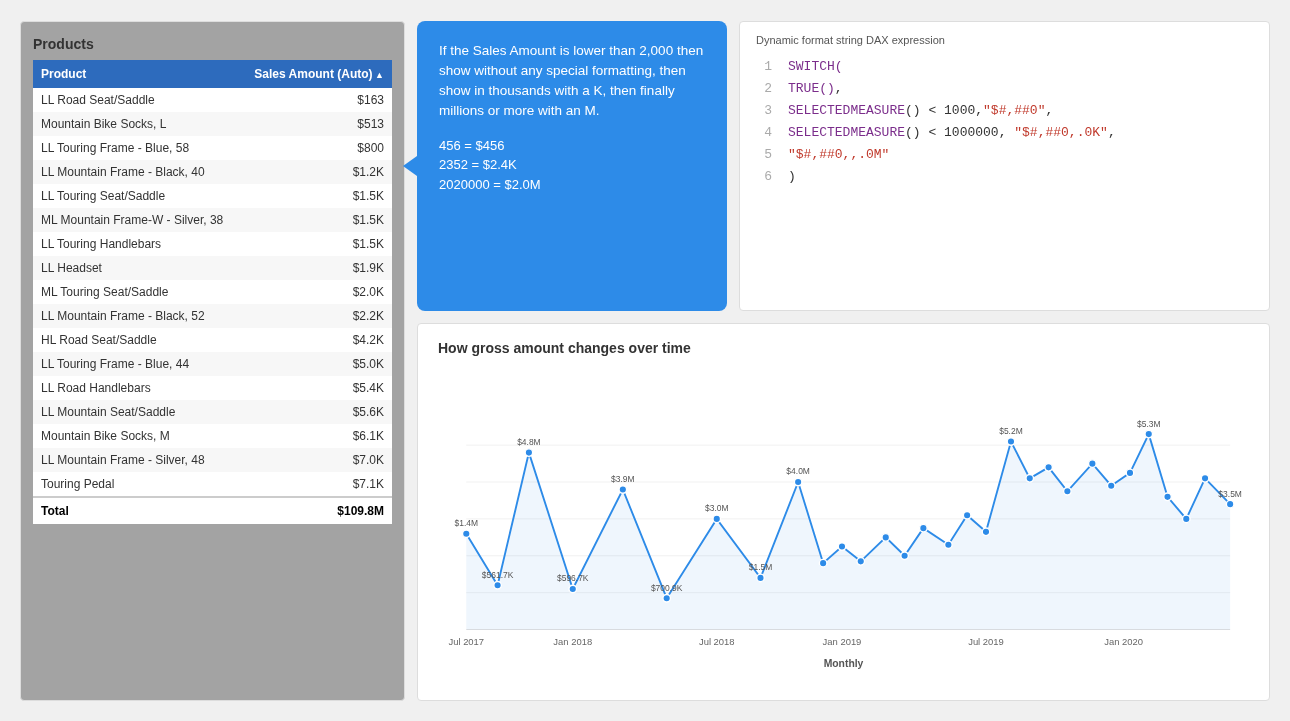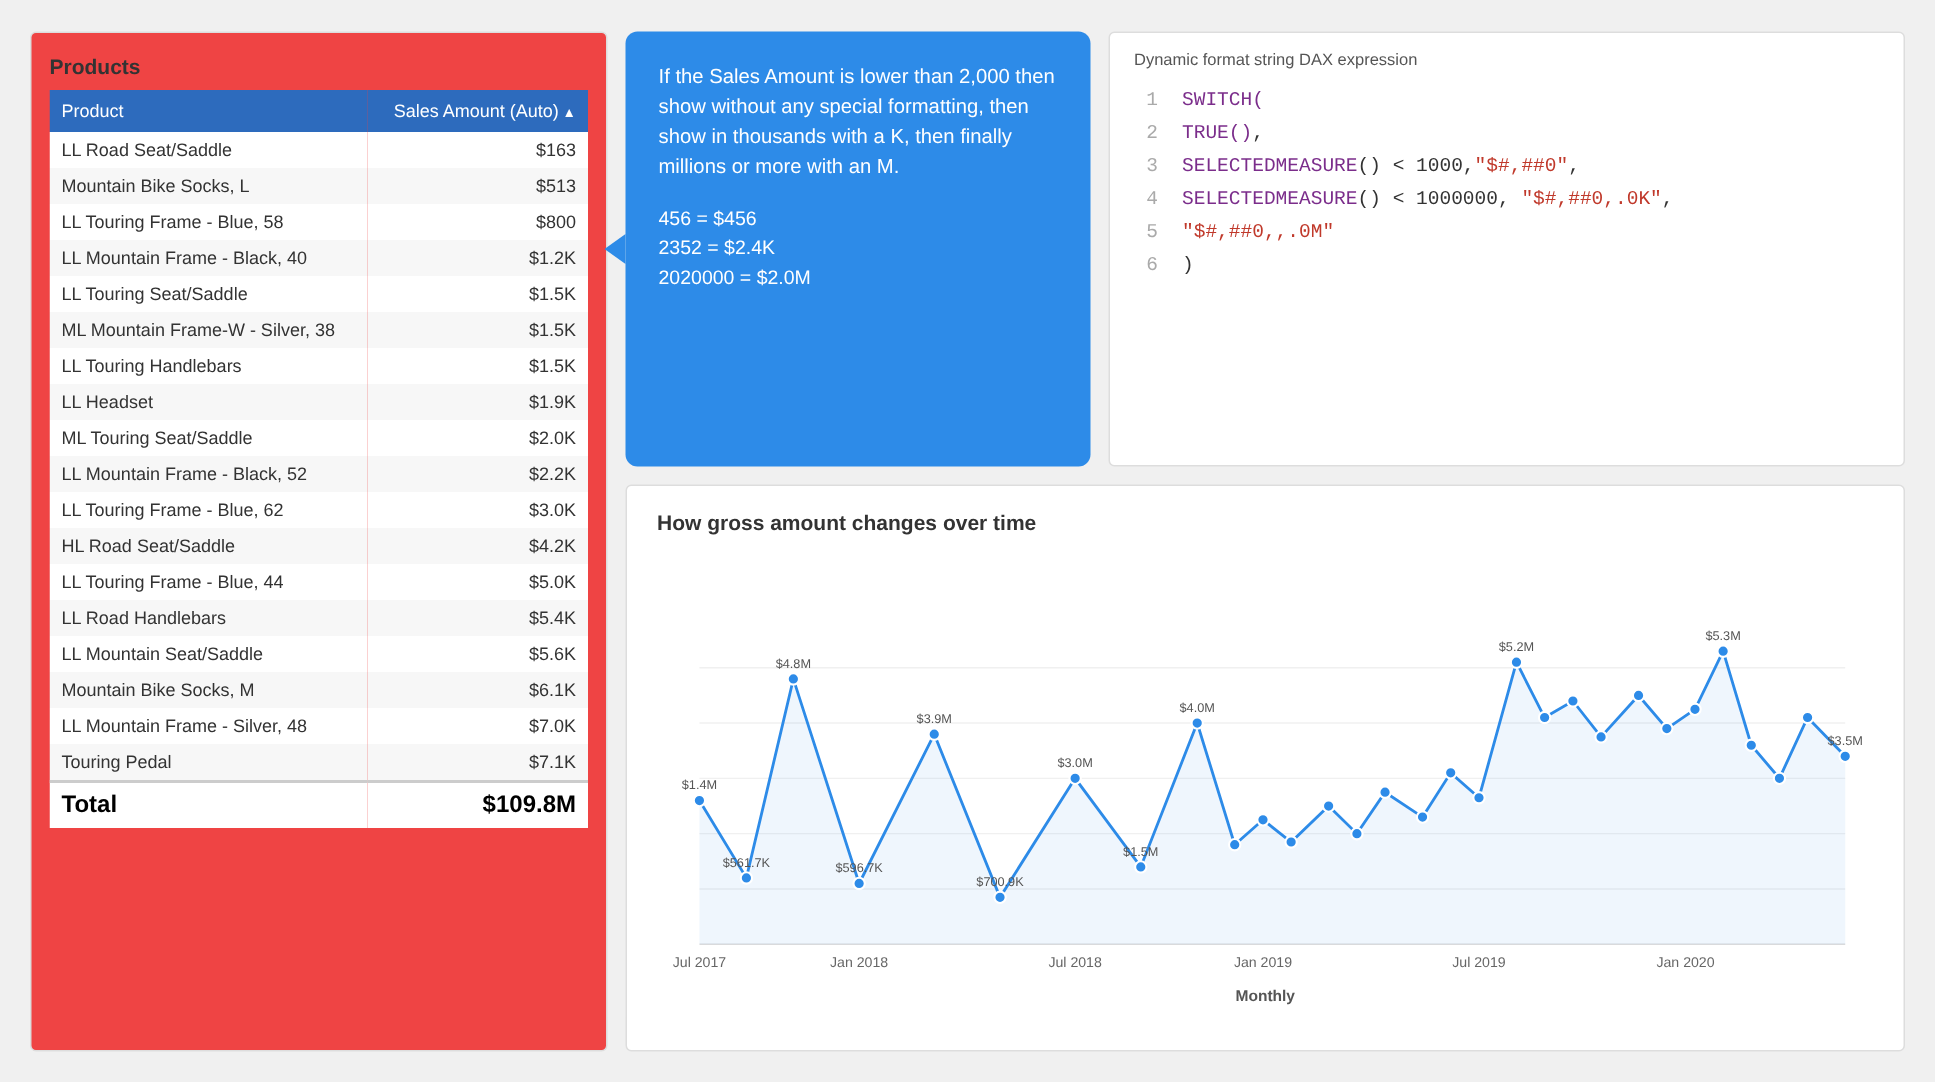--- a/index.html
+++ b/index.html
@@ -16,21 +16,21 @@
     .container {
       background: #f0f0f0;
       width: 1270px;
       height: 700px;
       display: flex;
       gap: 12px;
       padding: 10px;
     }
     
     .products-panel {
-      background: #ef4444;
+      background: #a3a3a3;
       border: 1px solid #ddd;
       border-radius: 4px;
       width: 385px;
       min-width: 385px;
       height: 680px;
       overflow: hidden;
       padding: 14px 12px 10px 12px;
     }
     .products-title {
       font-size: 14px;
@@ -43,21 +43,21 @@
       border-collapse: collapse;
       font-size: 12px;
     }
     .products-table thead tr {
       background: #2d6bbd;
       color: white;
     }
     .products-table thead th {
       padding: 7px 8px;
       text-align: left;
-      font-weight: 400;
+      font-weight: 700;
     }
     .products-table thead th:last-child {
       text-align: right;
     }
     .products-table tbody tr:nth-child(even) {
       background: #f7f7f7;
     }
     .products-table tbody tr:nth-child(odd) {
       background: #ffffff;
     }
@@ -70,21 +70,21 @@
       text-align: right;
       white-space: nowrap;
     }
     .products-table tfoot tr {
       background: white;
       border-top: 2px solid #ccc;
     }
     .products-table tfoot td {
       padding: 6px 8px;
       font-weight: 700;
-      font-size: 16px;
+      font-size: 12px;
     }
     .products-table tfoot td:last-child {
       text-align: right;
     }
     .table-wrapper {
       position: relative;
       overflow-y: auto;
       max-height: 600px;
     }
     
@@ -234,24 +234,20 @@
               <td>LL Headset</td>
               <td>$1.9K</td>
             </tr>
             <tr>
               <td>ML Touring Seat/Saddle</td>
               <td>$2.0K</td>
             </tr>
             <tr>
               <td>LL Mountain Frame - Black, 52</td>
               <td>$2.2K</td>
-            </tr>
-            <tr>
-              <td>LL Touring Frame - Blue, 62</td>
-              <td>$3.0K</td>
             </tr>
             <tr>
               <td>HL Road Seat/Saddle</td>
               <td>$4.2K</td>
             </tr>
             <tr>
               <td>LL Touring Frame - Blue, 44</td>
               <td>$5.0K</td>
             </tr>
             <tr>

